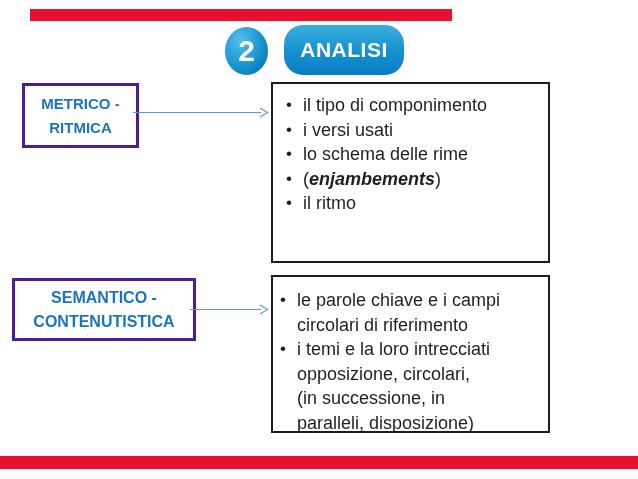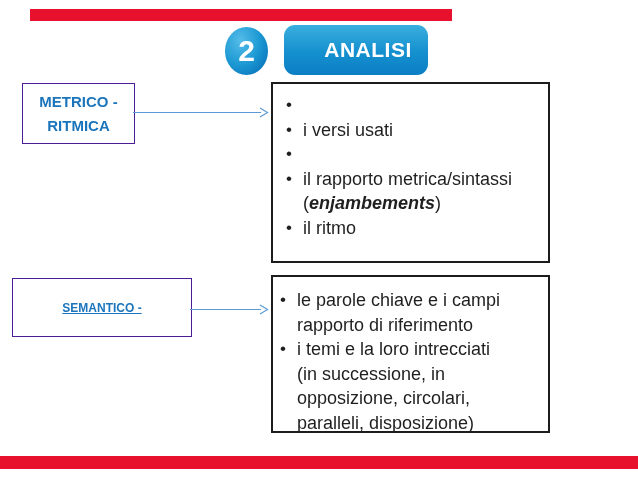--- a/index.html
+++ b/index.html
@@ -10,33 +10,33 @@
   .redbar{position:absolute;background:#e8112d;}
   .redbar.top{left:30px;top:9px;width:422px;height:12px;}
   .redbar.bottom{left:0px;top:456px;width:638px;height:13px;}
 
   .step-circle{
     position:absolute;left:225px;top:27px;width:43px;height:48px;border-radius:50%;
     background:radial-gradient(ellipse at 35% 28%,#55bce9 0%,#1e9ad4 48%,#0d7cc0 78%,#0a6cab 100%);
     color:#ffffff;font-size:30px;font-weight:700;line-height:48px;text-align:center;
   }
   .step-pill{
-    position:absolute;left:284px;top:25px;width:120px;height:50px;border-radius:11px;
+    position:absolute;left:284px;top:25px;width:120px;height:50px;border-radius:19px;
     background:linear-gradient(180deg,#3aaede 0%,#1590cf 55%,#0b7ec4 100%);
     color:#ffffff;font-size:21px;font-weight:700;letter-spacing:.5px;
-    display:flex;align-items:center;justify-content:center;padding-left:24px;
+    display:flex;align-items:center;justify-content:center;
   }
 
   .label-box{
-    position:absolute;background:#ffffff;border:1px solid #4c1d95;color:#1b75bc;
+    position:absolute;background:#ffffff;border:3px solid #4c1d95;color:#1b75bc;
     font-weight:700;text-align:center;display:flex;flex-direction:column;
     justify-content:center;line-height:24px;
   }
   .label-metrico{left:22px;top:83px;width:111px;height:59px;font-size:15px;}
-  .label-semantico{left:12px;top:278px;width:178px;height:57px;font-size:12px;text-decoration:underline;}
+  .label-semantico{left:12px;top:278px;width:178px;height:57px;font-size:16px;}
 
   .arrow{position:absolute;}
 
   .panel{
     position:absolute;background:#ffffff;border:2px solid #1c1c1c;color:#1f1f1f;
     font-size:18px;line-height:24.5px;box-sizing:border-box;
   }
   .panel-metrico{left:271px;top:82px;width:279px;height:181px;padding:9px 4px 0 13px;}
   .panel-semantico{left:271px;top:275px;width:279px;height:158px;padding:11px 4px 0 7px;}
   .bullet{display:flex;}
@@ -62,66 +62,72 @@
   </div>
 
   <svg class="arrow" style="left:133px;top:106px;" width="136" height="13" viewBox="0 0 136 13">
     <path d="M0 6.5 H128" stroke="#5b9bd5" stroke-width="1.2" fill="none"></path>
     <path d="M127 2 L134.5 6.5 L127 11" stroke="#5b9bd5" stroke-width="1.2" fill="none"></path>
   </svg>
 
   <div class="panel panel-metrico">
     <div class="bullet">
       <span class="dot">•</span>
+      <div class="blines">
+          <div>il tipo di componimento</div>
+        </div>
     </div>
     <div class="bullet">
       <span class="dot">•</span>
       <div class="blines">
           <div>i versi usati</div>
         </div>
     </div>
     <div class="bullet">
       <span class="dot">•</span>
+      <div class="blines">
+          <div>lo schema delle rime</div>
+        </div>
     </div>
     <div class="bullet">
       <span class="dot">•</span>
       <div class="blines">
-        <div>il rapporto metrica/sintassi</div>
         <div><span>(</span><i>enjambements</i><span>)</span></div>
       </div>
     </div>
     <div class="bullet">
       <span class="dot">•</span>
       <div class="blines">
           <div>il ritmo</div>
         </div>
     </div>
   </div>
 
   <div class="label-box label-semantico">
     <div>SEMANTICO -</div>
+    <div>CONTENUTISTICA</div>
   </div>
 
   <svg class="arrow" style="left:190px;top:303px;" width="79" height="13" viewBox="0 0 79 13">
     <path d="M0 6.5 H71" stroke="#5b9bd5" stroke-width="1.2" fill="none"></path>
     <path d="M70 2 L77.5 6.5 L70 11" stroke="#5b9bd5" stroke-width="1.2" fill="none"></path>
   </svg>
 
   <div class="panel panel-semantico">
     <div class="bullet">
       <span class="dot">•</span>
       <div class="blines">
         <div>le parole chiave e i campi</div>
-        <div>rapporto di riferimento</div>
+        <div>circolari di riferimento</div>
       </div>
     </div>
     <div class="bullet">
       <span class="dot">•</span>
       <div class="blines">
         <div>i temi e la loro intrecciati</div>
+        <div>opposizione, circolari,</div>
         <div>(in successione, in</div>
-        <div>opposizione, circolari,</div>
         <div>paralleli, disposizione)</div>
       </div>
     </div>
   </div>
 
 </div>
 
 </body></html>

